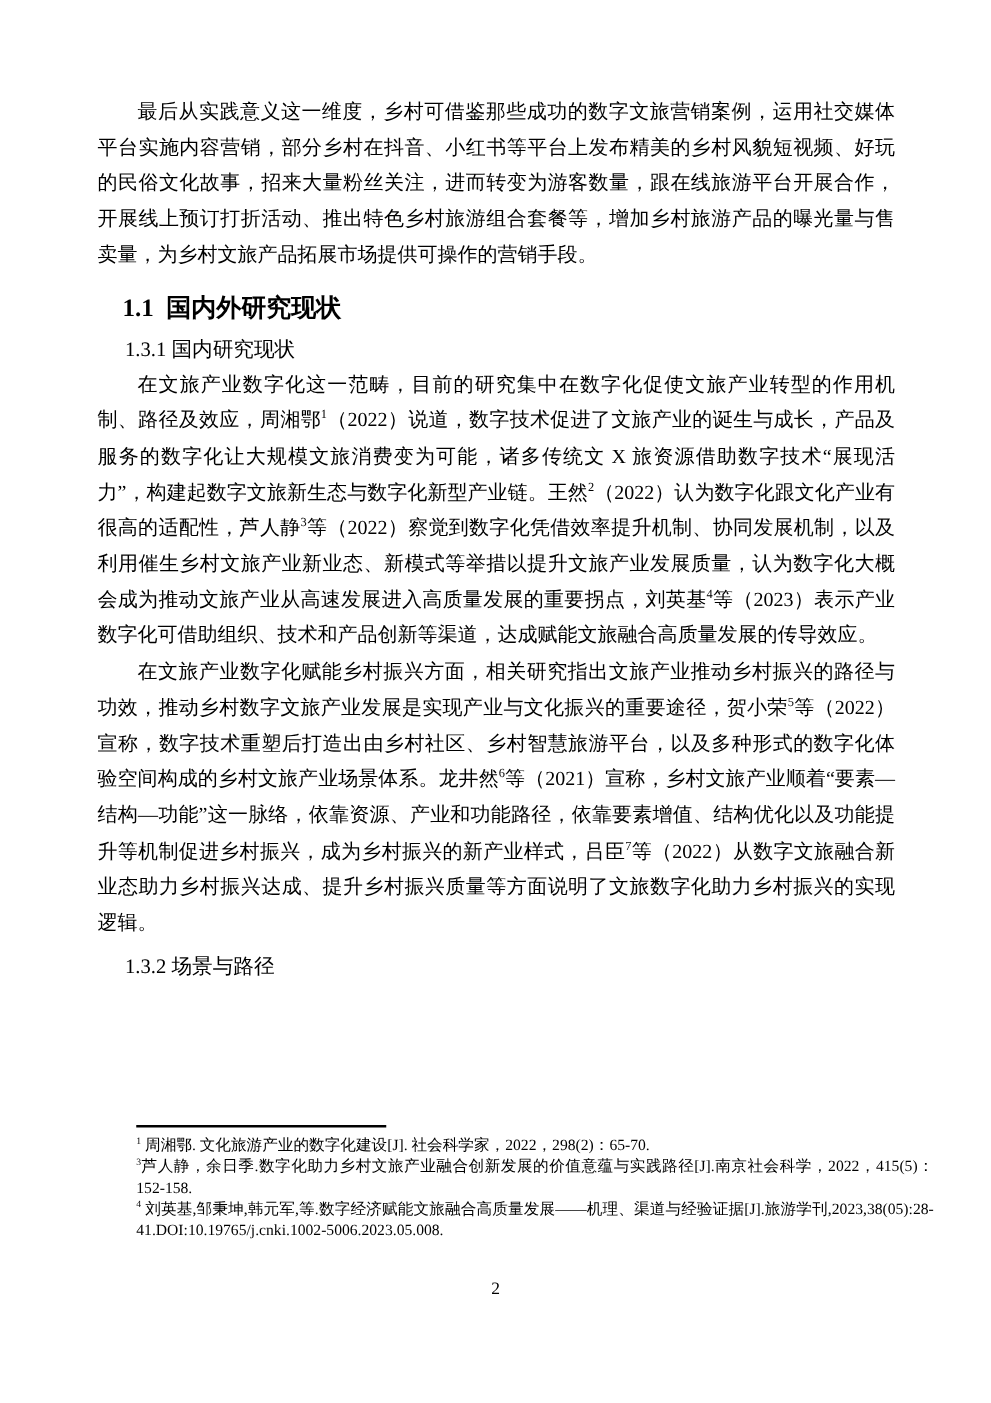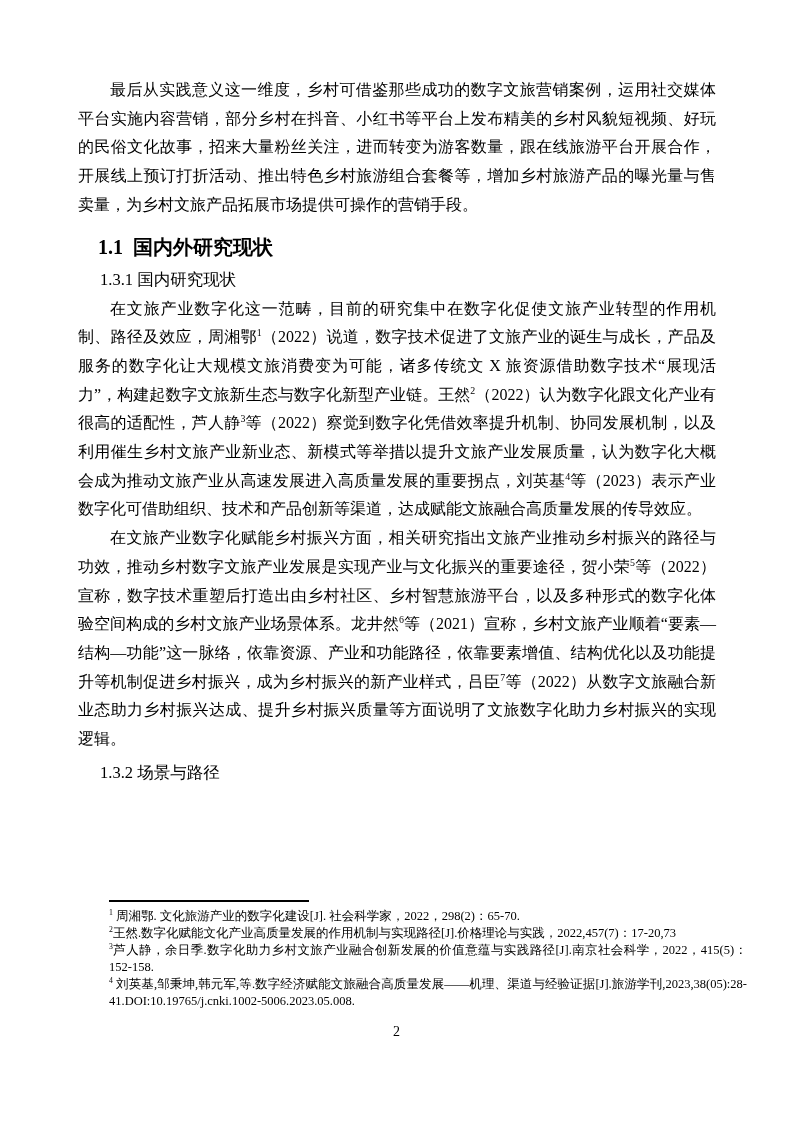--- a/index.html
+++ b/index.html
@@ -57,18 +57,17 @@
   <p class="body">在文旅产业数字化赋能乡村振兴方面，相关研究指出文旅产业推动乡村振兴的路径与功效，推动乡村数字文旅产业发展是实现产业与文化振兴的重要途径，贺小荣<sup>5</sup>等（2022）宣称，数字技术重塑后打造出由乡村社区、乡村智慧旅游平台，以及多种形式的数字化体验空间构成的乡村文旅产业场景体系。龙井然<sup>6</sup>等（2021）宣称，乡村文旅产业顺着“要素—结构—功能”这一脉络，依靠资源、产业和功能路径，依靠要素增值、结构优化以及功能提升等机制促进乡村振兴，成为乡村振兴的新产业样式，吕臣<sup>7</sup>等（2022）从数字文旅融合新业态助力乡村振兴达成、提升乡村振兴质量等方面说明了文旅数字化助力乡村振兴的实现逻辑。</p>
 
   <h2 class="sub">1.3.2 场景与路径</h2>
 
 </div>
 
 <div class="footnotes">
   <div class="fn-sep"></div>
 
   <p class="fn"><sup>1</sup><span>&nbsp;周湘鄂. 文化旅游产业的数字化建设[J]. 社会科学家，2022，298(2)：65-70.</span></p>
-  <p class="fn"><sup>2</sup><span>王然.数字化赋能文化产业高质量发展的作用机制与实现路径[J].价格理论与实践，2022,457(7)：17-20,73</span></p>
   <p class="fn"><sup>3</sup><span>芦人静，余日季.数字化助力乡村文旅产业融合创新发展的价值意蕴与实践路径[J].南京社会科学，2022，415(5)：152-158.</span></p>
   <p class="fn"><sup>4</sup><span>&nbsp;刘英基,邹秉坤,韩元军,等.数字经济赋能文旅融合高质量发展——机理、渠道与经验证据[J].旅游学刊,2023,38(05):28-41.DOI:10.19765/j.cnki.1002-5006.2023.05.008.</span></p>
 </div>
 
 <div class="page-num">2</div>
 
 </body></html>

